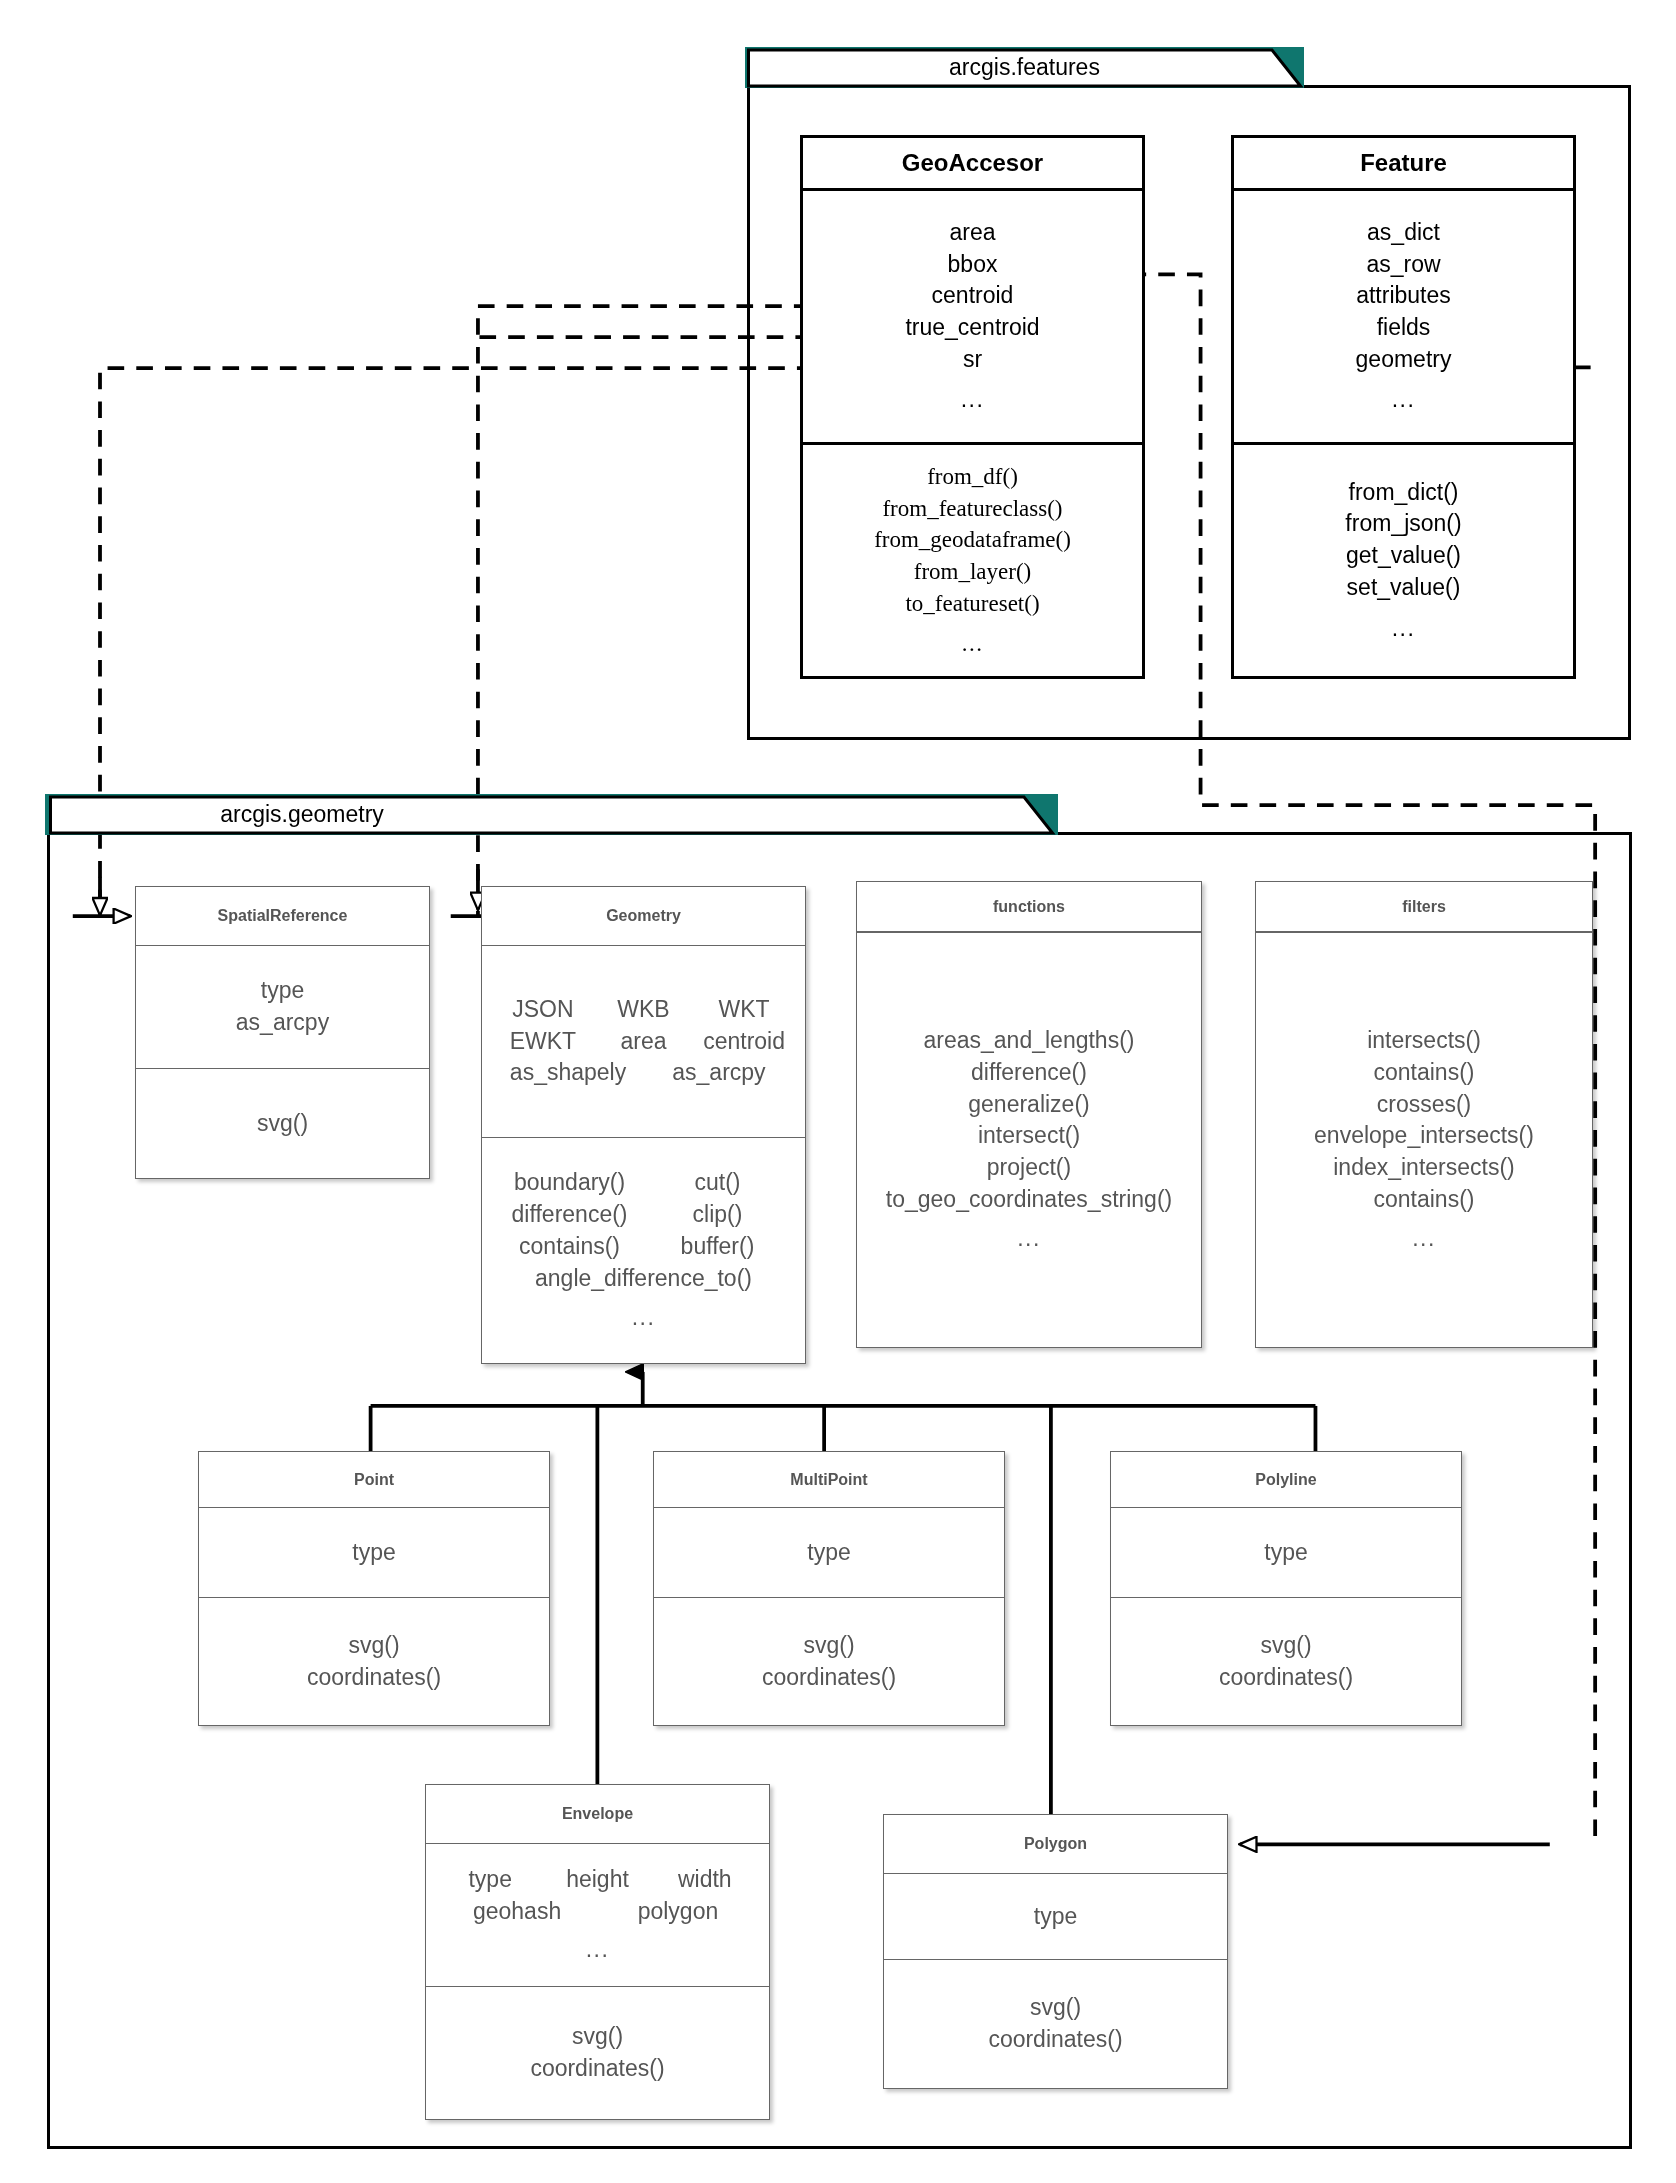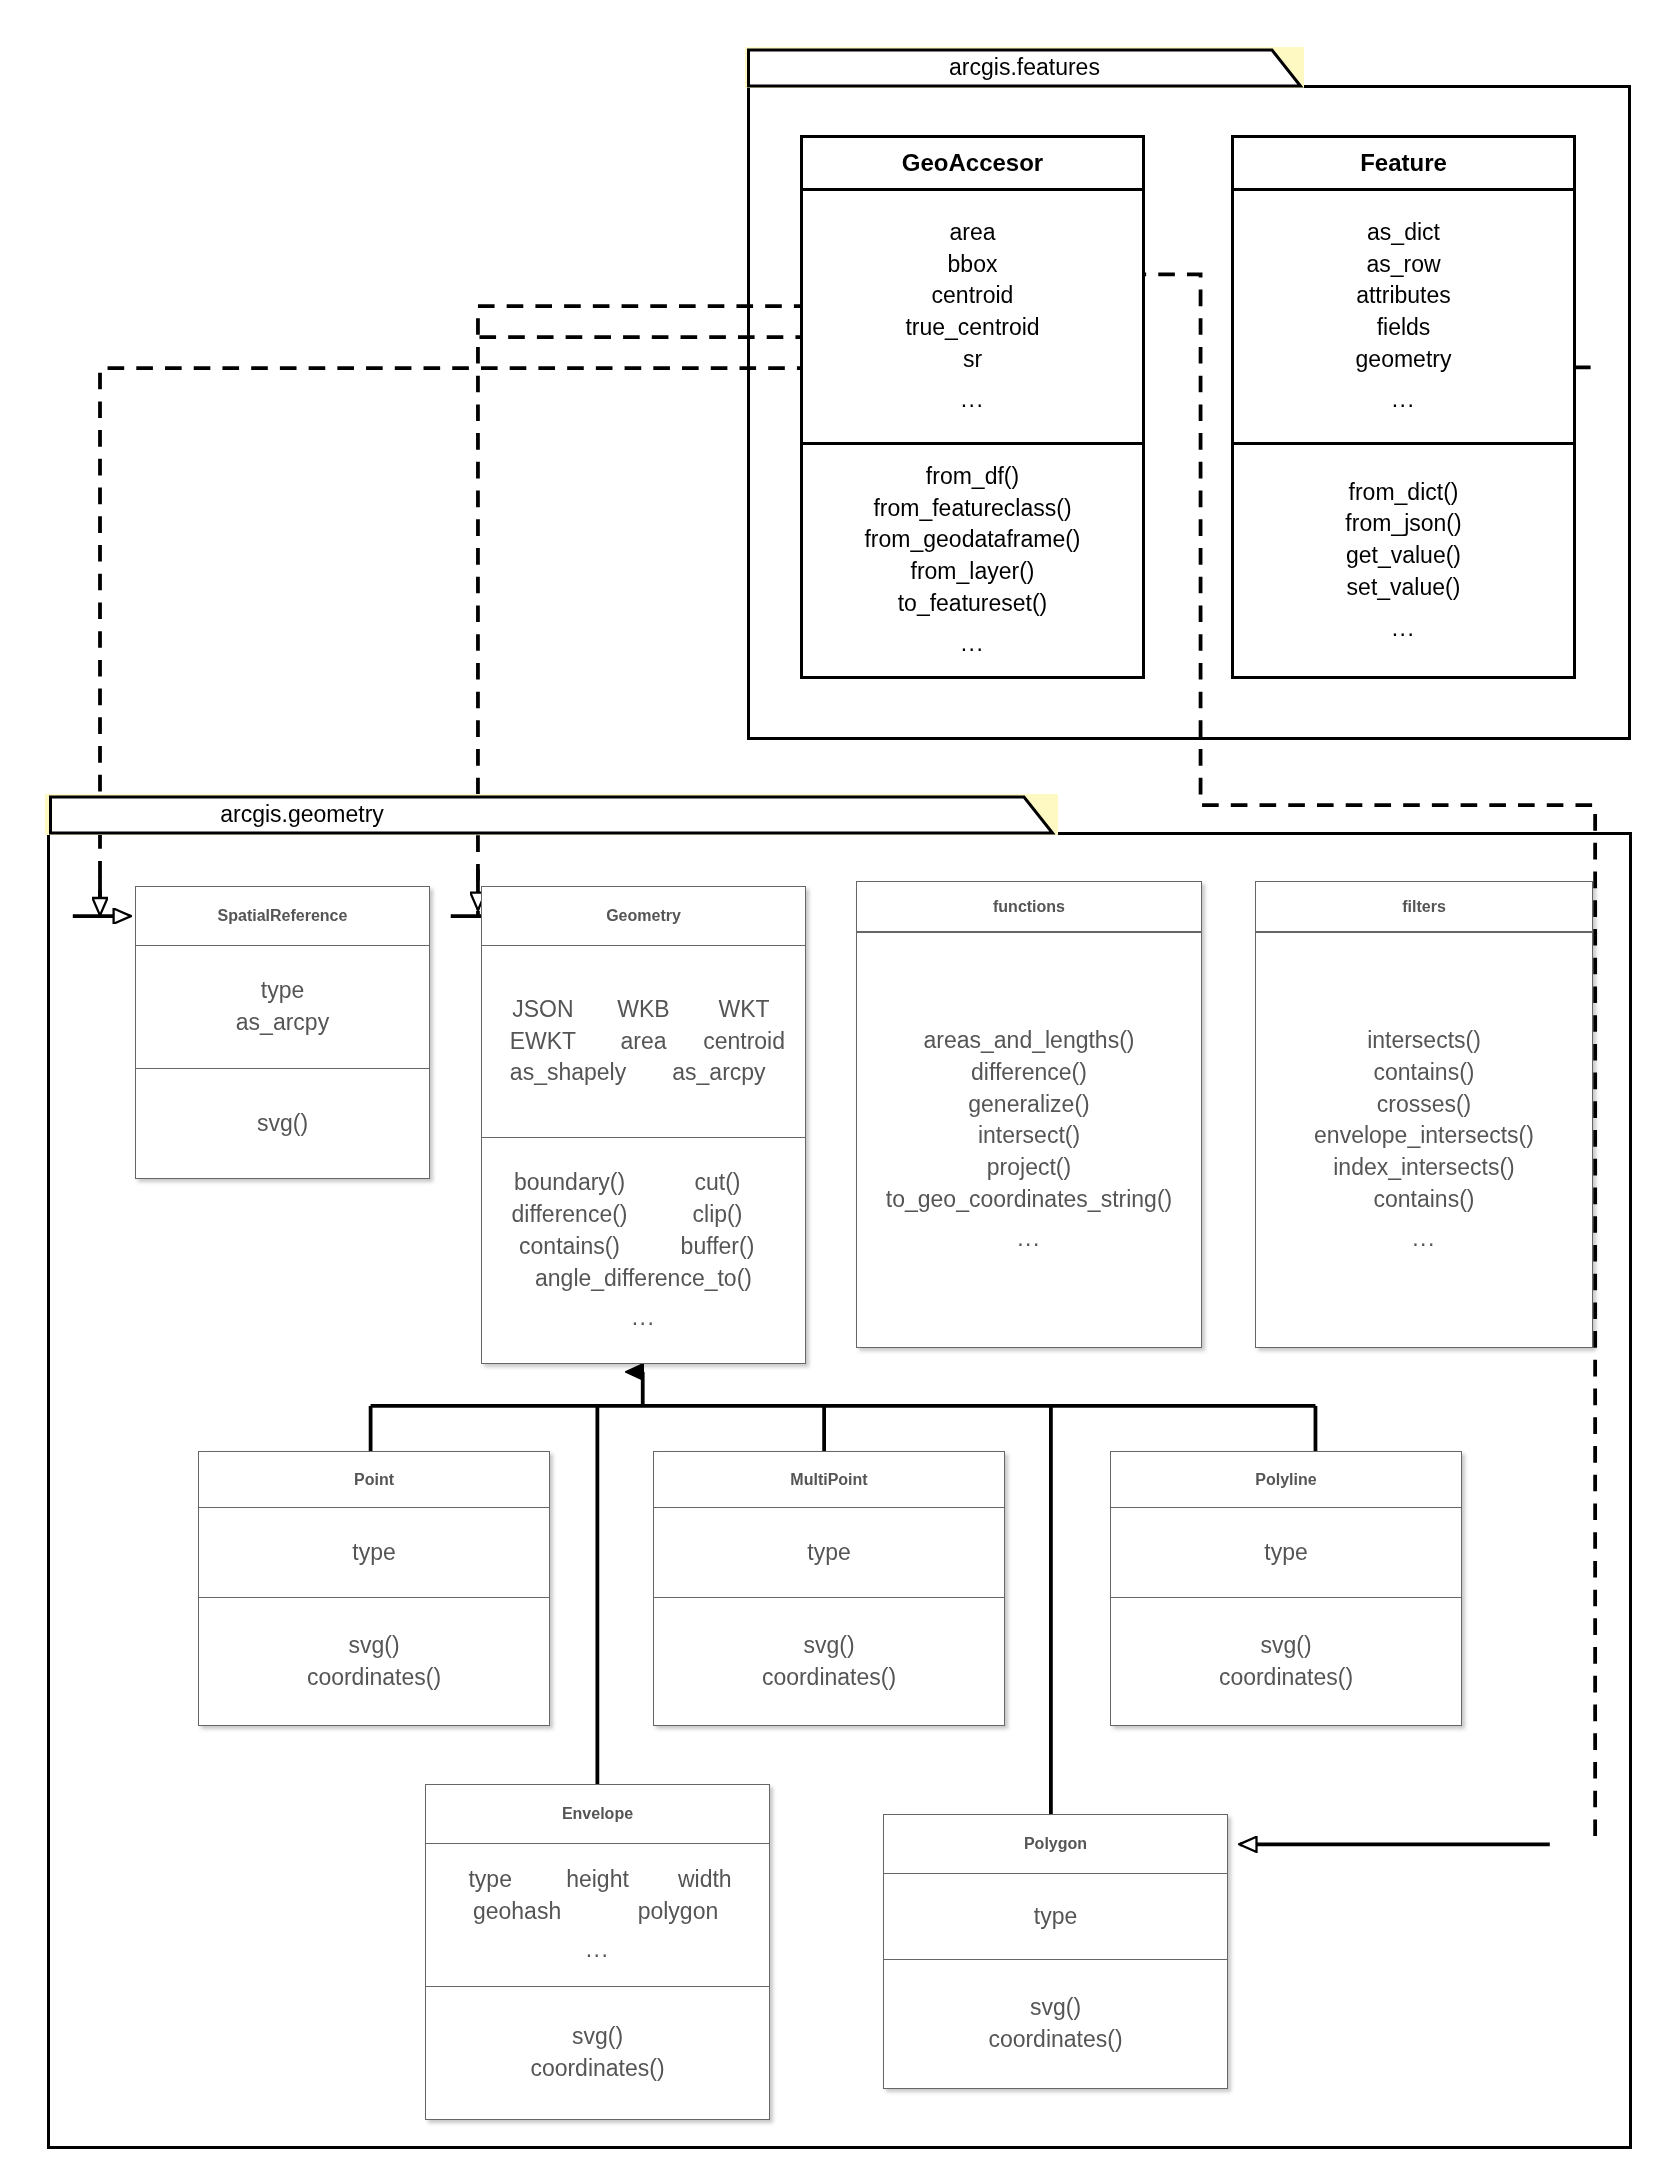--- a/index.html
+++ b/index.html
@@ -26,21 +26,21 @@
   
   .pkg {
     position: absolute;
     box-sizing: border-box;
     border: 3px solid #000000;
     background: transparent;
   }
   .pkg-tab {
     position: absolute;
     box-sizing: border-box;
-    background: #fef9c3;
+    background: #0f766e;
   }
   .pkg-tab-label {
     position: absolute;
     left: 0;
     width: 100%;
     text-align: center;
     font-size: 23px;
     color: #000000;
     white-space: nowrap;
   }
@@ -190,21 +190,21 @@
   <div class="cls black" style="left:800px; top:135px; width:345px; height:544px;">
     <div class="cls-title" style="height:53px;text-align:right;">GeoAccesor</div>
     <div class="cls-sec" style="height:251px;">
       <div class="memb">area</div>
       <div class="memb">bbox</div>
       <div class="memb">centroid</div>
       <div class="memb">true_centroid</div>
       <div class="memb">sr</div>
       <div class="memb ellip" style="margin-top:9px;">...</div>
     </div>
-    <div class="cls-sec divider" style="flex:1;">
+    <div class="cls-sec divider" style="flex:1;font-family:Liberation Serif, serif;">
       <div class="memb">from_df()</div>
       <div class="memb">from_featureclass()</div>
       <div class="memb">from_geodataframe()</div>
       <div class="memb">from_layer()</div>
       <div class="memb">to_featureset()</div>
       <div class="memb ellip" style="margin-top:9px;">...</div>
     </div>
   </div>
 
   <div class="cls black" style="left:1231px; top:135px; width:345px; height:544px;">

